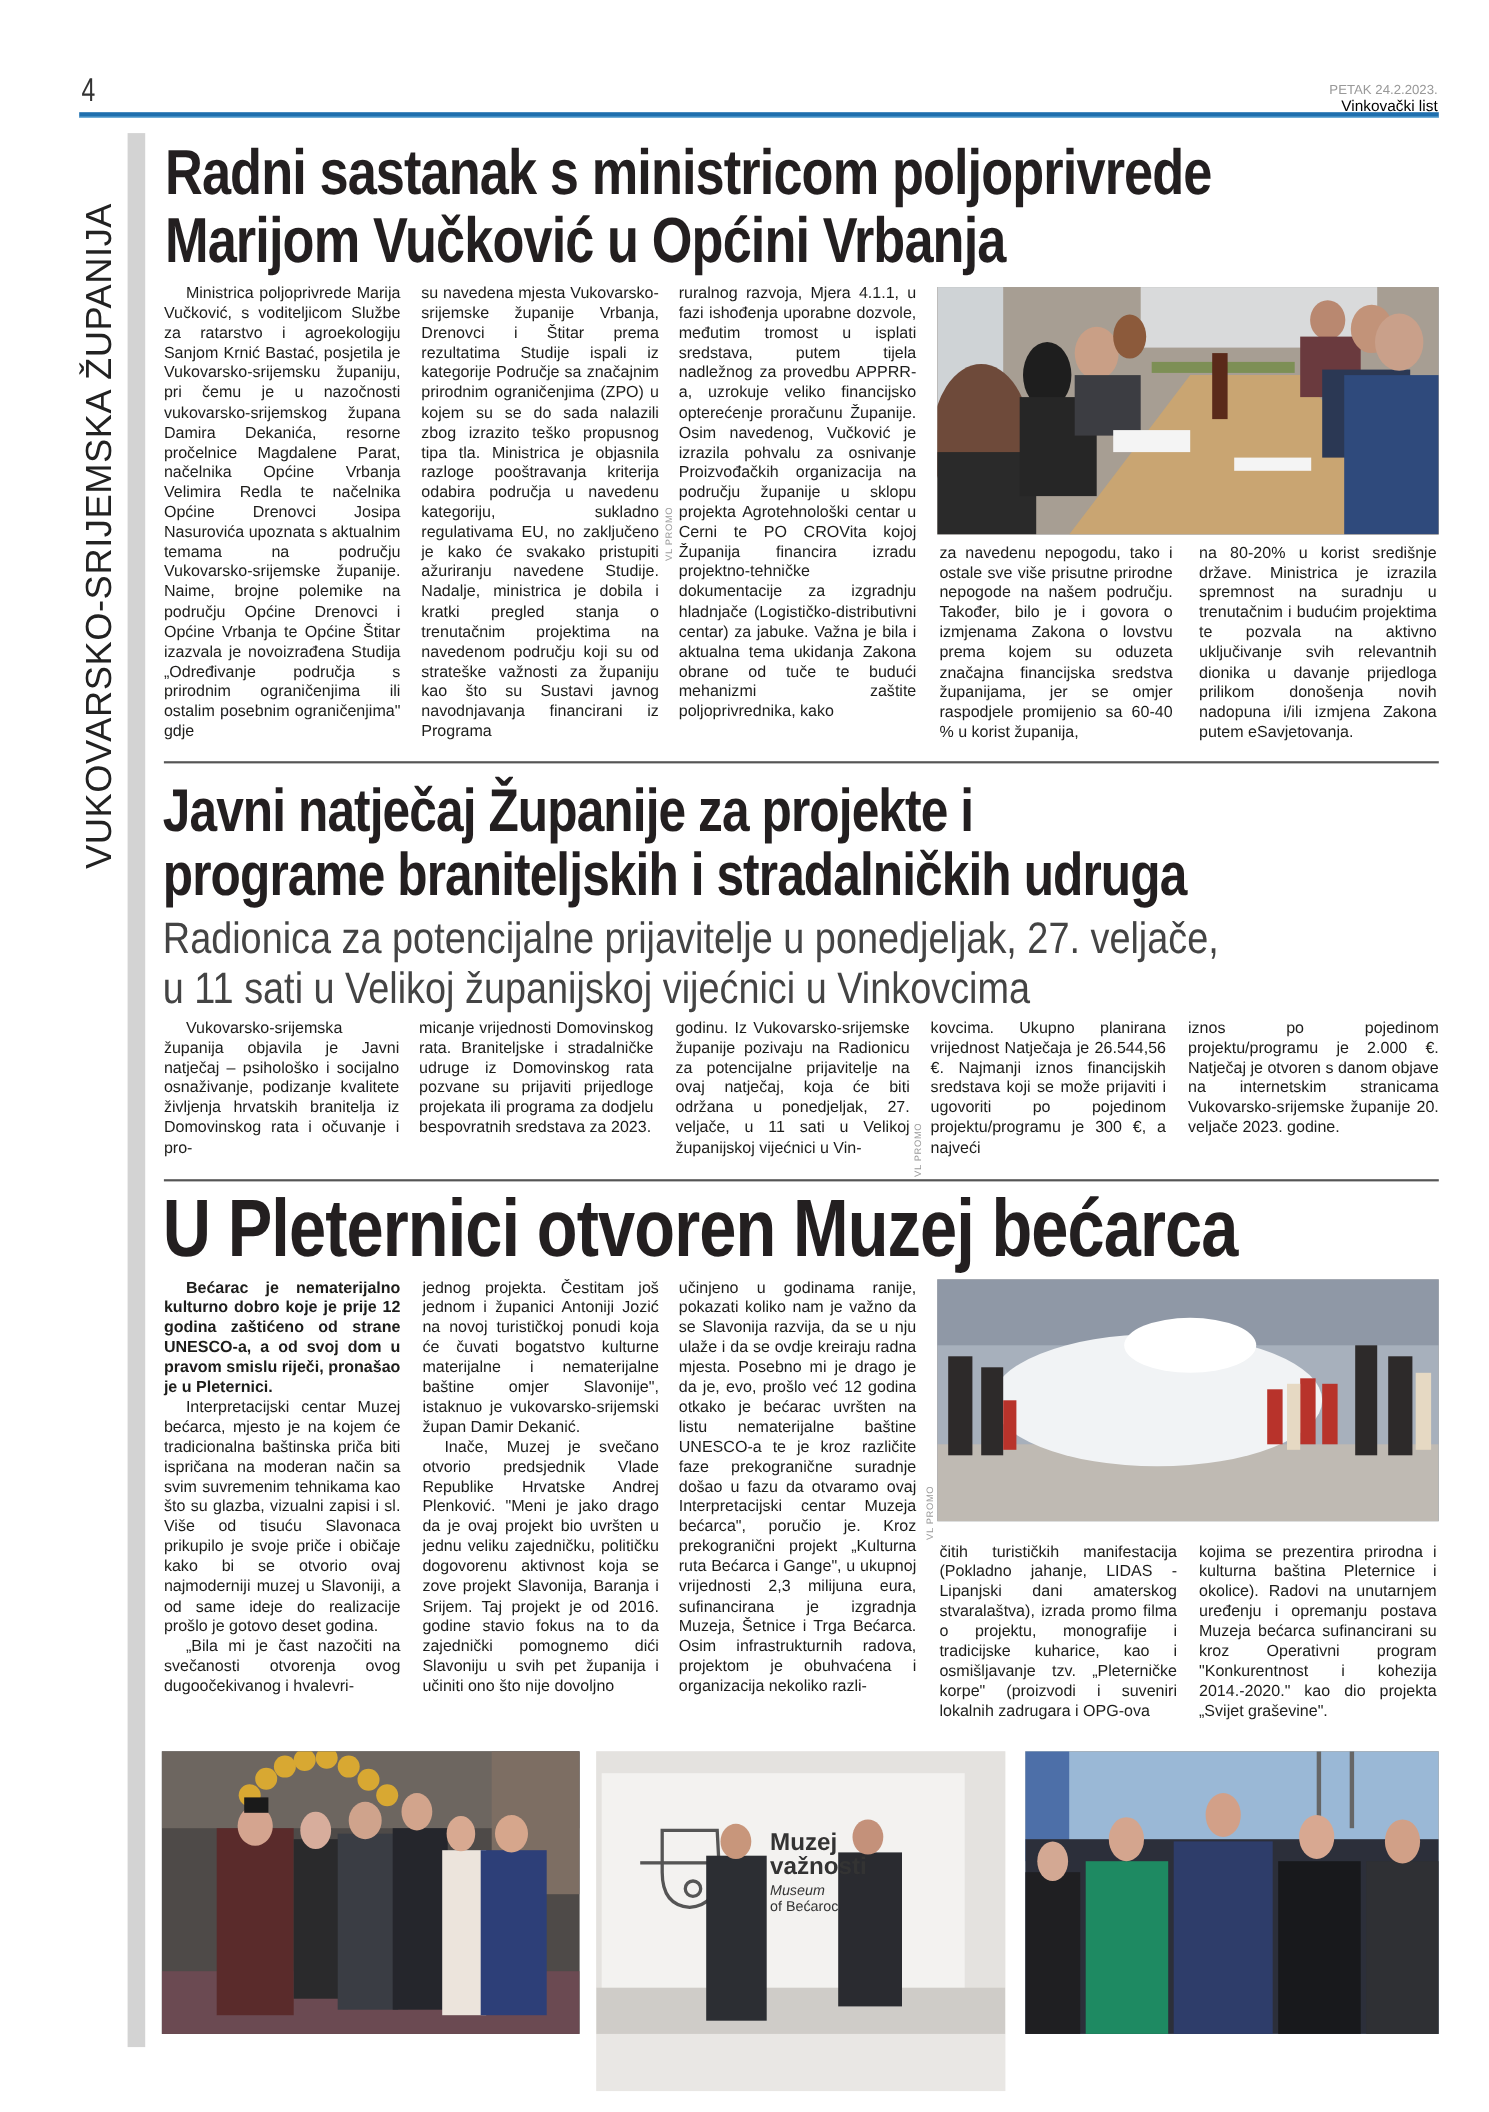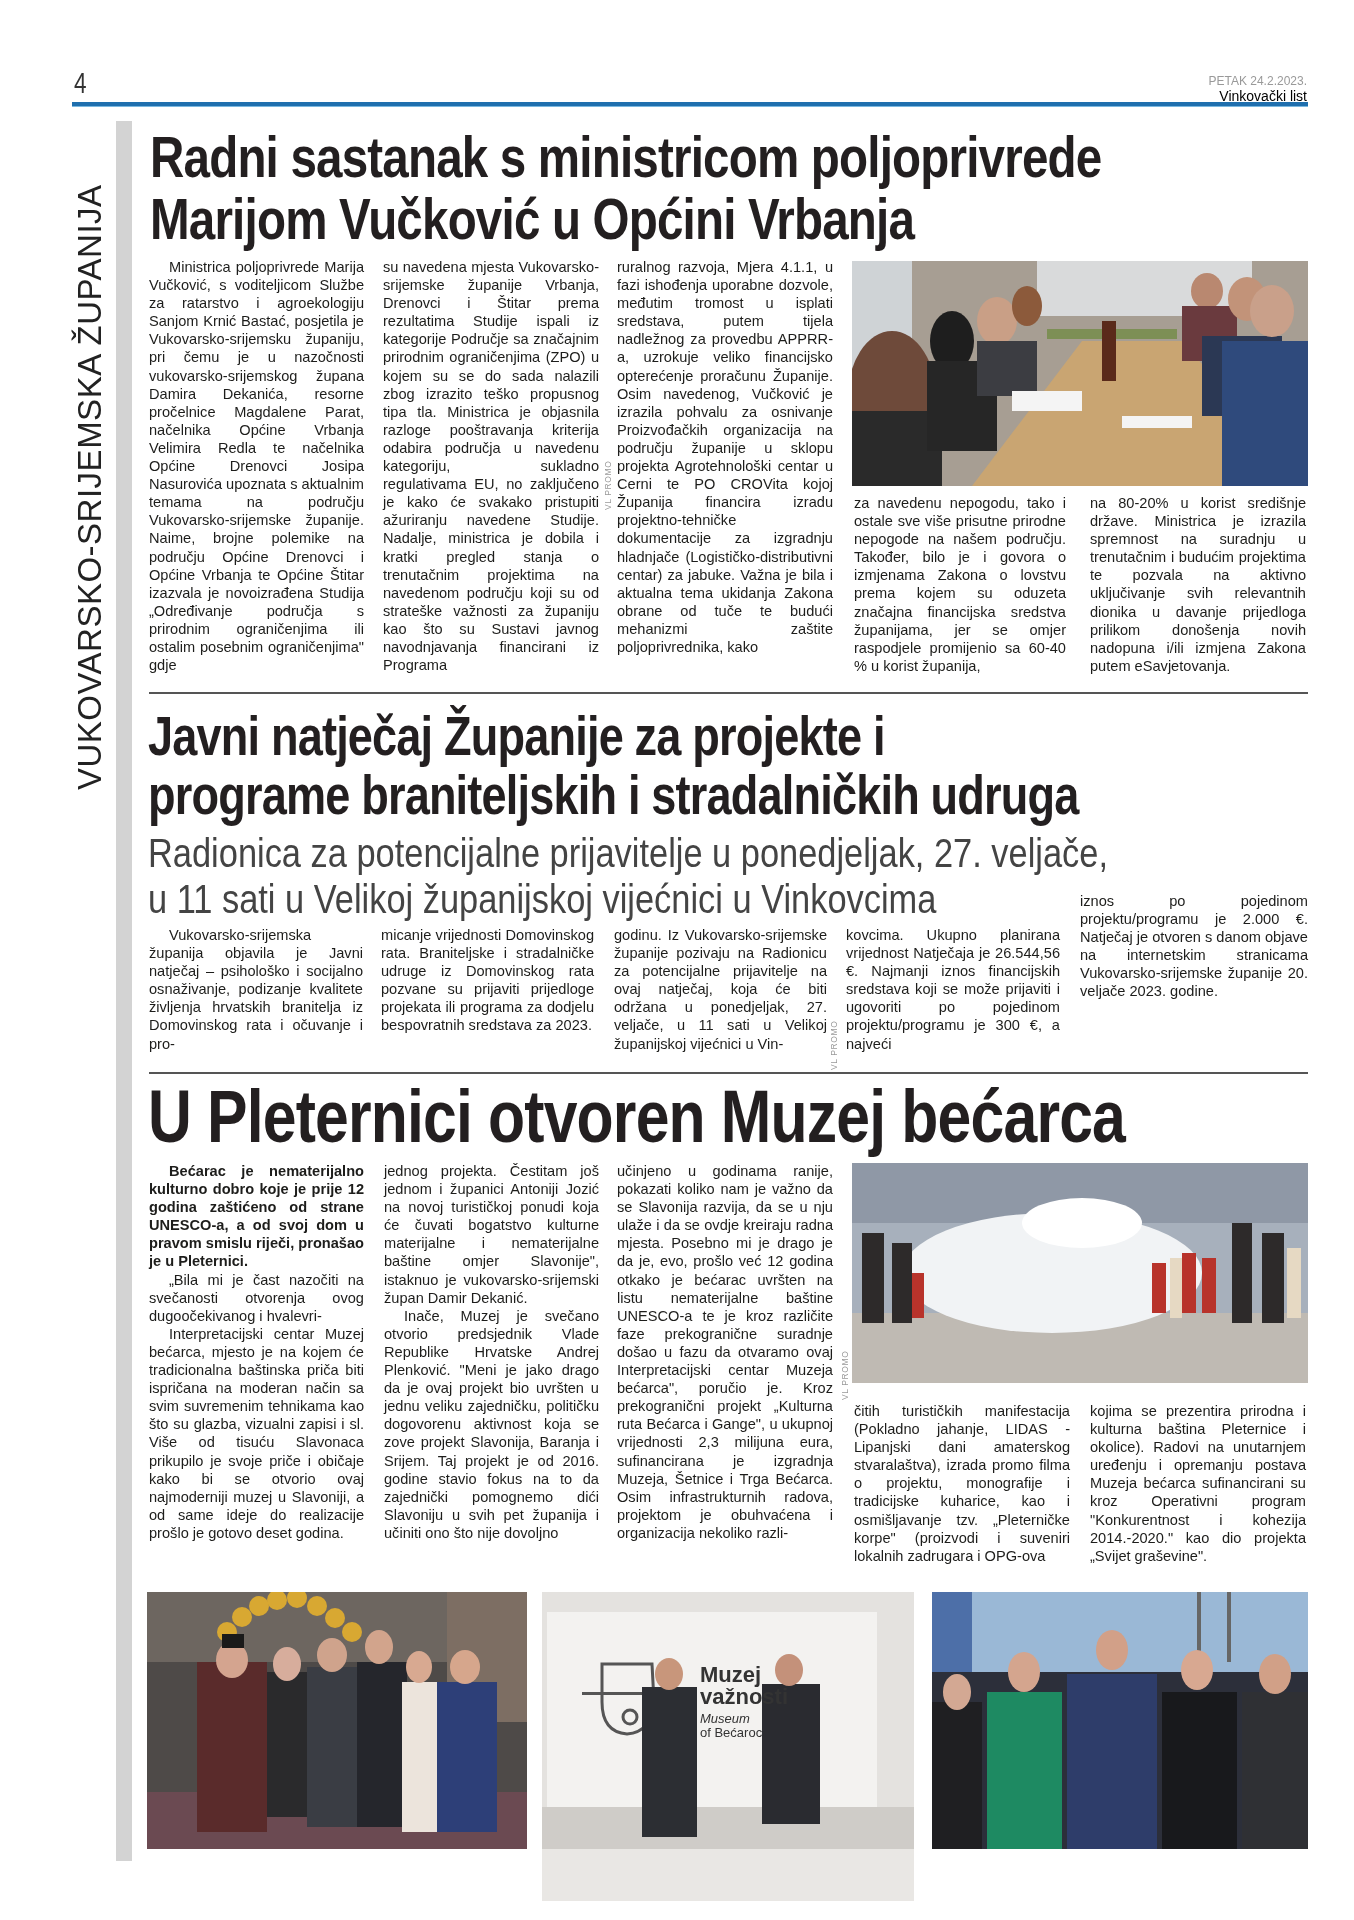--- a/index.html
+++ b/index.html
@@ -102,32 +102,32 @@
 <div class="abs col" style="left:381px;top:926px;width:213px">
     <p class="noind">micanje vrijednosti Domovinskog rata. Braniteljske i stradalničke udruge iz Domovinskog rata pozvane su prijaviti prijedloge projekata ili programa za dodjelu bespovratnih sredstava za 2023.</p>
   </div>
 <div class="abs col" style="left:614px;top:926px;width:213px">
     <p class="noind">godinu. Iz Vukovarsko-srijemske županije pozivaju na Radionicu za potencijalne prijavitelje na ovaj natječaj, koja će biti održana u ponedjeljak, 27. veljače, u 11 sati u Velikoj županijskoj vijećnici u Vin-</p>
   </div>
 <div class="abs credit" style="left:829px;top:1070px">VL PROMO</div>
 <div class="abs col" style="left:846px;top:926px;width:214px">
     <p class="noind">kovcima. Ukupno planirana vrijednost Natječaja je 26.544,56 €. Najmanji iznos financijskih sredstava koji se može prijaviti i ugovoriti po pojedinom projektu/programu je 300 €, a najveći</p>
   </div>
-<div class="abs col" style="left:1080px;top:892px;width:228px">
+<div class="abs col" style="left:1080px;top:926px;width:228px">
     <p class="noind">iznos po pojedinom projektu/programu je 2.000 €. Natječaj je otvoren s danom objave na internetskim stranicama Vukovarsko-srijemske županije 20. veljače 2023. godine.</p>
   </div>
 
 <div class="abs rule" style="left:149px;top:1072px;width:1159px"></div>
 
 <div class="abs h1 h3">U Pleternici otvoren Muzej bećarca</div>
 
 <div class="abs col" style="left:149px;top:1162px;width:215px">
   <p><b>Bećarac je nematerijalno kulturno dobro koje je prije 12 godina zaštićeno od strane UNESCO-a, a od svoj dom u pravom smislu riječi, pronašao je u Pleternici.</b></p>
+  <p>Interpretacijski centar Muzej bećarca, mjesto je na kojem će tradicionalna baštinska priča biti ispričana na moderan način sa svim suvremenim tehnikama kao što su glazba, vizualni zapisi i sl. Više od tisuću Slavonaca prikupilo je svoje priče i običaje kako bi se otvorio ovaj najmoderniji muzej u Slavoniji, a od same ideje do realizacije prošlo je gotovo deset godina.</p>
   <p>„Bila mi je čast nazočiti na svečanosti otvorenja ovog dugoočekivanog i hvalevri-</p>
-  <p>Interpretacijski centar Muzej bećarca, mjesto je na kojem će tradicionalna baštinska priča biti ispričana na moderan način sa svim suvremenim tehnikama kao što su glazba, vizualni zapisi i sl. Više od tisuću Slavonaca prikupilo je svoje priče i običaje kako bi se otvorio ovaj najmoderniji muzej u Slavoniji, a od same ideje do realizacije prošlo je gotovo deset godina.</p>
 </div>
 <div class="abs col" style="left:384px;top:1162px;width:215px">
   <p class="noind">jednog projekta. Čestitam još jednom i županici Antoniji Jozić na novoj turističkoj ponudi koja će čuvati bogatstvo kulturne materijalne i nematerijalne baštine omjer Slavonije", istaknuo je vukovarsko-srijemski župan Damir Dekanić.</p>
   <p>Inače, Muzej je svečano otvorio predsjednik Vlade Republike Hrvatske Andrej Plenković. "Meni je jako drago da je ovaj projekt bio uvršten u jednu veliku zajedničku, političku dogovorenu aktivnost koja se zove projekt Slavonija, Baranja i Srijem. Taj projekt je od 2016. godine stavio fokus na to da zajednički pomognemo dići Slavoniju u svih pet županija i učiniti ono što nije dovoljno</p>
 </div>
 <div class="abs col" style="left:617px;top:1162px;width:216px">
     <p class="noind">učinjeno u godinama ranije, pokazati koliko nam je važno da se Slavonija razvija, da se u nju ulaže i da se ovdje kreiraju radna mjesta. Posebno mi je drago je da je, evo, prošlo već 12 godina otkako je bećarac uvršten na listu nematerijalne baštine UNESCO-a te je kroz različite faze prekogranične suradnje došao u fazu da otvaramo ovaj Interpretacijski centar Muzeja bećarca", poručio je. Kroz prekogranični projekt „Kulturna ruta Bećarca i Gange", u ukupnoj vrijednosti 2,3 milijuna eura, sufinancirana je izgradnja Muzeja, Šetnice i Trga Bećarca. Osim infrastrukturnih radova, projektom je obuhvaćena i organizacija nekoliko razli-</p>
   </div>
 <div class="abs credit" style="left:840px;top:1400px">VL PROMO</div>
 

